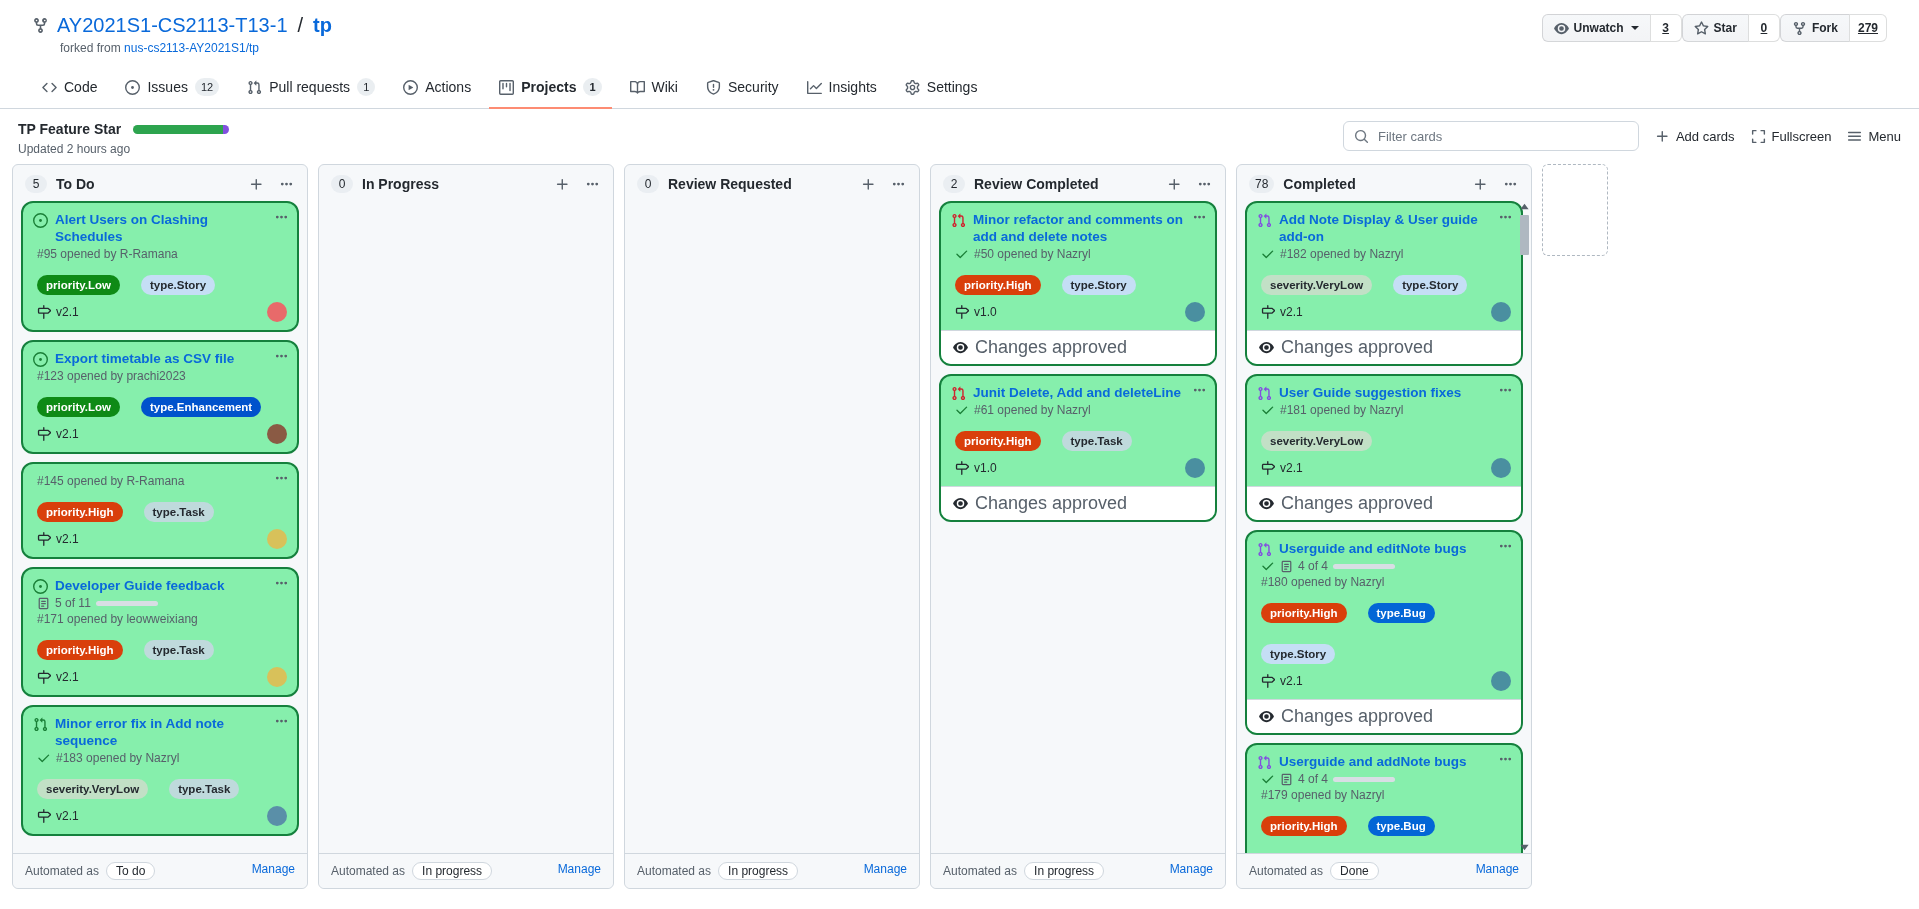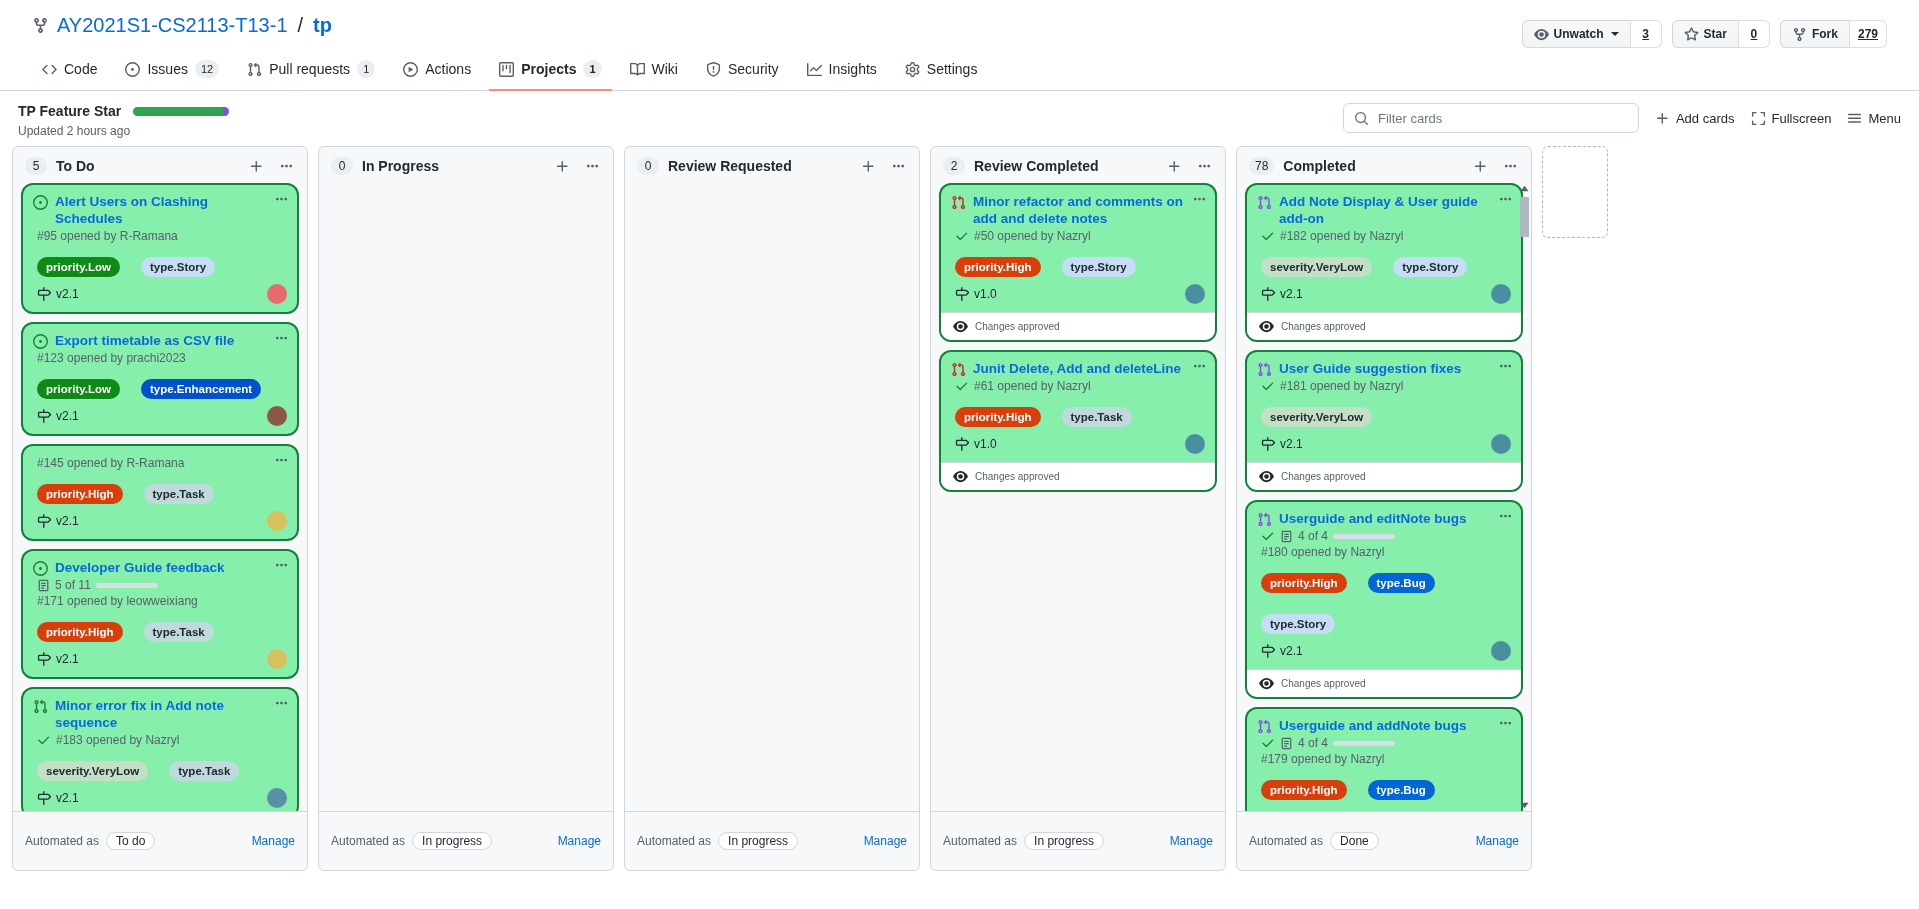--- a/index.html
+++ b/index.html
@@ -17,21 +17,21 @@
   .repo-header { padding: 14px 32px 0 32px; position: relative; }
   .repo-title-row { display: flex; align-items: center; gap: 8px; }
   .repo-icon { flex: none; color: #57606a; display: flex; align-items: center; }
   .repo-owner { color: #0969da; font-size: 20px; font-weight: 400; text-decoration: none; }
   .repo-sep { color: #24292f; font-size: 20px; font-weight: 400; margin: 0 2px; }
   .repo-name { color: #0969da; font-size: 20px; font-weight: 600; text-decoration: none; }
   .forked-from { font-size: 12px; color: #57606a; margin: 4px 0 0 28px; }
   .forked-from a { color: #0969da; text-decoration: none; }
 
   
-  .repo-actions { position: absolute; top: 20px; right: 32px; display: flex; gap: 10px; }
+  .repo-actions { position: absolute; top: 14px; right: 32px; display: flex; }
   .btn-group { display: flex; align-items: stretch; }
   .btn-main {
     display: flex; align-items: center; gap: 5px;
     height: 28px; padding: 0 11px;
     border: 1px solid rgba(27,31,36,0.15);
     border-right: none;
     border-radius: 6px 0 0 6px;
     background: linear-gradient(180deg, #f6f8fa 0%, #f3f4f6 90%);
     font-size: 12px; font-weight: 600; color: #24292f;
     white-space: nowrap; cursor: pointer;
@@ -177,30 +177,30 @@
     margin-top: 7px; padding-left: 4px;
   }
   .milestone { display: flex; align-items: center; gap: 5px; font-size: 12px; color: #24292f; }
   .milestone .ic { color: #24292f; display: flex; }
   .avatar { width: 20px; height: 20px; border-radius: 50%; flex: none; }
 
   .card-status {
     border-top: 1px solid #d0d7de;
     padding: 6px 10px 6px 12px;
     display: flex; align-items: center; gap: 7px;
-    font-size: 10px; color: #57606a;
+    font-size: 18px; color: #57606a;
     background: #ffffff;
   }
   .card-status .ic { color: #24292f; display: flex; }
 
   .col-footer {
     flex: none;
     border-top: 1px solid #d0d7de;
-    padding: 20px 12px;
-    display: flex; align-items: center; justify-content: space-between;
+    padding: 8px 12px;
+    display: flex; align-items: flex-start; justify-content: space-between;
     background: #f6f8fa;
     border-radius: 0 0 6px 6px;
   }
   .auto-label { display: flex; align-items: center; gap: 7px; font-size: 12px; color: #57606a; }
   .auto-pill {
     border: 1px solid #d0d7de; border-radius: 20px;
     padding: 1px 9px; font-size: 12px; color: #24292f; background: #ffffff;
   }
   .manage { font-size: 12px; color: #0969da; cursor: pointer; }
 
@@ -225,20 +225,24 @@
 <div class="repo-header">
   <div class="repo-title-row">
     <span class="repo-icon">
       <svg width="17" height="17" viewBox="0 0 16 16" fill="currentColor">
           <path d="M5 3.25a.75.75 0 1 1-1.5 0 .75.75 0 0 1 1.5 0Zm0 2.122a2.25 2.25 0 1 0-1.5 0v.878A2.25 2.25 0 0 0 5.75 8.5h1.5v2.128a2.251 2.251 0 1 0 1.5 0V8.5h1.5a2.25 2.25 0 0 0 2.25-2.25v-.878a2.25 2.25 0 1 0-1.5 0v.878a.75.75 0 0 1-.75.75h-4.5A.75.75 0 0 1 5 6.25v-.878ZM11.25 3.25a.75.75 0 1 1 1.5 0 .75.75 0 0 1-1.5 0ZM8 13.5a.75.75 0 1 1 0-1.5.75.75 0 0 1 0 1.5Z"></path>
         </svg>
     </span>
     <a class="repo-owner" href="#">AY2021S1-CS2113-T13-1</a>
     <span class="repo-sep">/</span>
     <a class="repo-name" href="#">tp</a>
+  </div>
+  <div class="forked-from">
+    <span>forked from</span>
+    <a href="#">nus-cs2113-AY2021S1/tp</a>
   </div>
 
   <div class="repo-actions" id="repo-actions">
       <div class="btn-group">
         <div class="btn-main">
           <span style="display: flex; color: rgb(87, 96, 106);">
             <svg width="15" height="15" viewBox="0 0 16 16" fill="currentColor">
               <path d="M8 2c1.981 0 3.671.992 4.933 2.078 1.27 1.091 2.187 2.345 2.637 3.023a1.62 1.62 0 0 1 0 1.798c-.45.678-1.367 1.932-2.637 3.023C11.67 13.008 9.981 14 8 14c-1.981 0-3.671-.992-4.933-2.078C1.797 10.83.88 9.576.43 8.898a1.62 1.62 0 0 1 0-1.798c.45-.677 1.367-1.931 2.637-3.022C4.33 2.992 6.019 2 8 2Zm0 2a4 4 0 1 0 0 8 4 4 0 0 0 0-8Zm0 1.5a2.5 2.5 0 1 1 0 5 2.5 2.5 0 0 1 0-5Z"></path>
             </svg>
           </span>

